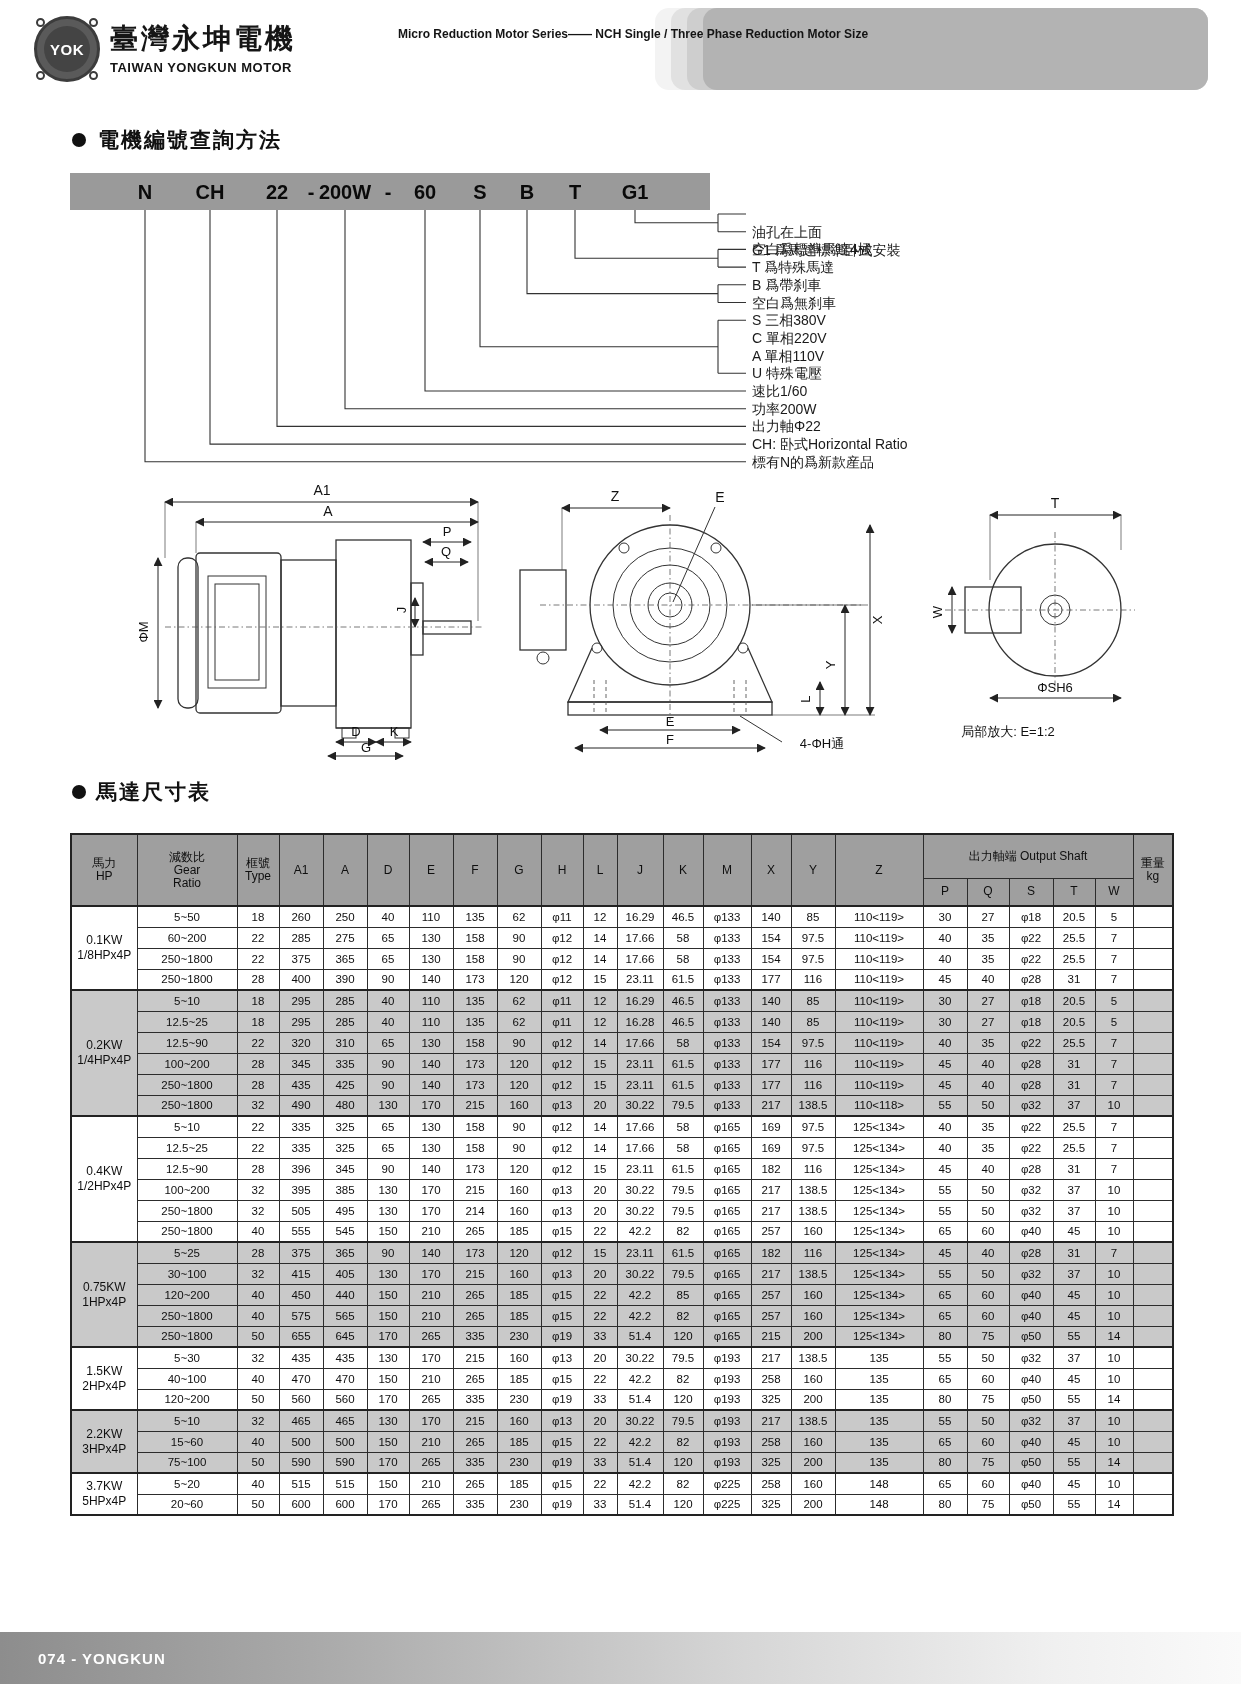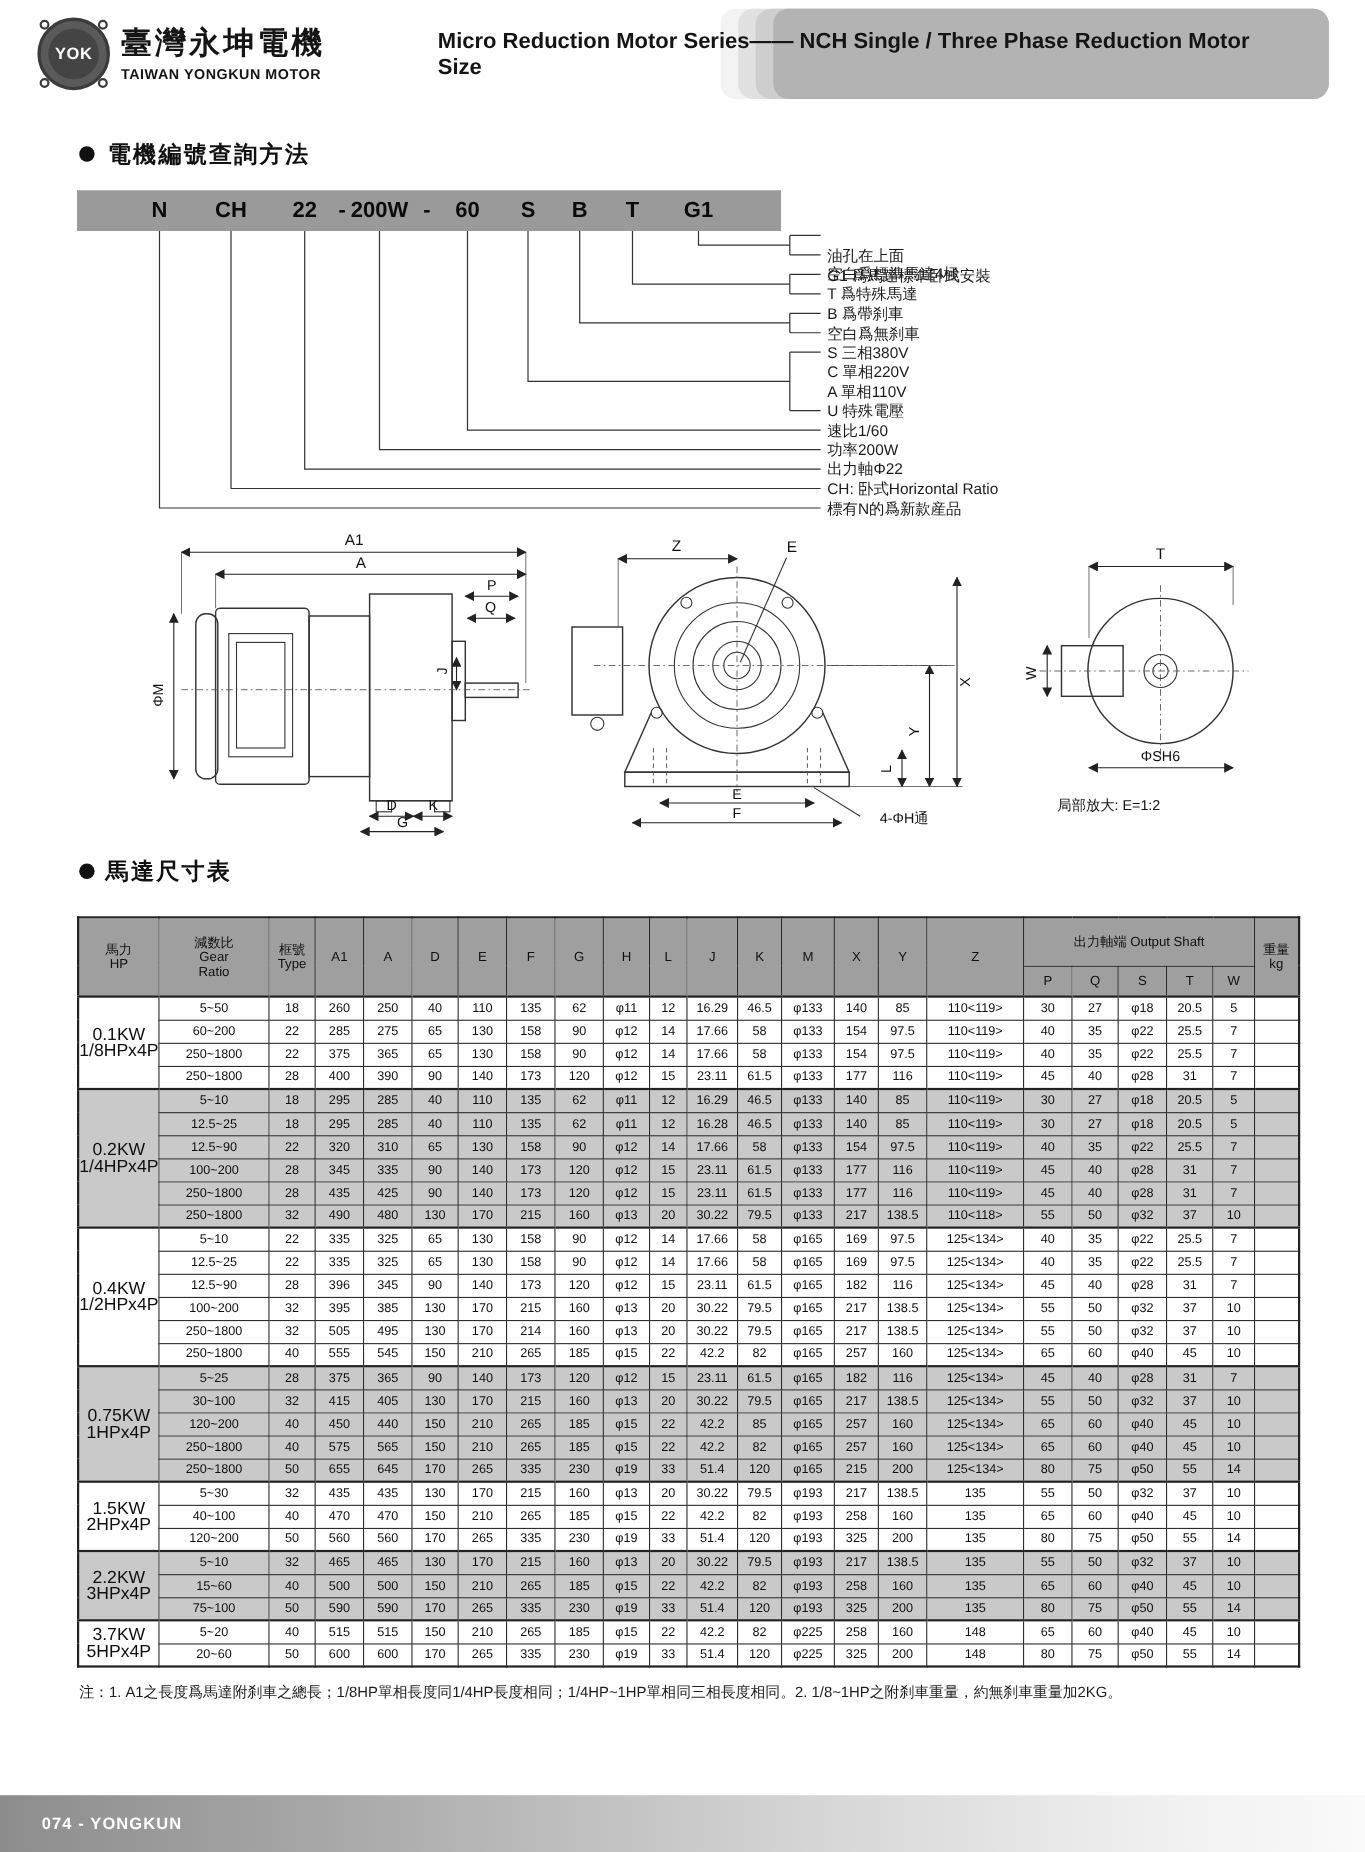--- a/index.html
+++ b/index.html
@@ -16,21 +16,21 @@
   .brand-en { font-size:13px; font-weight:bold; letter-spacing:0.5px; color:#151515; margin-top:2px; }
 
   .title-panel { position:absolute; left:655px; top:8px; width:553px; height:82px; }
   .tp-step { position:absolute; top:0; bottom:0; right:0; border-radius:14px; }
   .tp-s1 { left:0;  background:#f3f3f3; }
   .tp-s2 { left:16px; background:#e1e1e1; }
   .tp-s3 { left:32px; background:#cecece; }
   .tp-s4 { left:48px; background:#b3b3b3; }
   .head-title { position:absolute; left:398px; top:24px; width:780px; z-index:3; }
   .head-title-zh { font-size:27px; font-weight:bold; color:#0d0d0d; }
-  .head-title-en { font-size:20px; font-weight:bold; color:#141414; margin-top:3px; }
+  .head-title-en { font-size:12px; font-weight:bold; color:#141414; margin-top:3px; }
 
   
   .sec-head { position:absolute; display:flex; align-items:center; gap:10px; z-index:4; }
   .bullet { width:14px; height:14px; background:#111; border-radius:50%; display:inline-block; }
   .sec-head-text { font-size:21px; font-weight:bold; letter-spacing:2px; }
 
   
   .code-bar { position:absolute; left:70px; top:173px; width:640px; height:37px; background:#9a9a9a; z-index:2; }
   .code-seg { position:absolute; top:50%; transform:translate(-50%,-50%); font-size:20px; font-weight:bold; color:#0a0a0a; white-space:nowrap; }
   .callout-svg { position:absolute; left:0; top:0; width:1241px; height:760px; z-index:1; pointer-events:none; }
@@ -48,21 +48,21 @@
   .dtxt-s { font-size:13px; fill:#111; text-anchor:middle; }
 
   
   .dims-table { position:absolute; left:70px; top:833px; border-collapse:collapse; table-layout:fixed; z-index:2; }
   .dims-table th, .dims-table td { border:1px solid #2c2c2c; text-align:center; vertical-align:middle; font-weight:normal; color:#0f0f0f; overflow:hidden; white-space:nowrap; }
   .dims-table thead tr:first-child th { height:44px; }
   .dims-table thead tr:last-child th { height:28px; }
   .dims-table th { background:#9f9f9f; font-size:12px; line-height:13px; }
   .dims-table td { height:21px; font-size:11.5px; background:#fff; }
   .dims-table tr.shaded td { background:#c9c9c9; }
-  .dims-table td.power-cell { font-size:16px; line-height:15px;margin-top:32px; }
+  .dims-table td.power-cell { font-size:12px; line-height:15px;margin-top:32px; }
   .dims-table { border:2px solid #222; }
   .dims-table tbody tr.group-start td { border-top:2px solid #222; }
 
   
   .notes { position:absolute; left:72px; top:1528px; width:1100px; font-size:13.5px; color:#1c1c1c; line-height:21px; }
   .notes .note-line2 { padding-left:27px; }
   .page-footer { position:absolute; left:0; right:0; bottom:0; height:52px; background:linear-gradient(90deg,#8d8d8d 0%,#a9a9a9 25%,#d6d6d6 60%,#f0f0f0 85%,#fafafa 100%); display:flex; align-items:center; }
   .page-footer-text { color:#ffffff; font-size:15px; font-weight:bold; letter-spacing:1px; padding-left:38px; }
 </style>
 </head>
@@ -1031,20 +1031,19 @@
           <td>75</td>
           <td>φ50</td>
           <td>55</td>
           <td>14</td>
           <td></td>
         </tr>
       </tbody>
     </table>
 
   <div class="notes">
-    <div class="note-line1">注：1. A1之長度爲馬達附刹車之總長；1/8HP單相長度同1/4HP長度相同；1/4HP~1HP單相同三相長度相同。2. 1/8~1HP之附刹車重量，約無刹車重量加2KG。</div>
   </div>
 
   <div class="page-footer">
     <span class="page-footer-text">074 - YONGKUN</span>
   </div>
 
 </div>
 
 </body></html>

